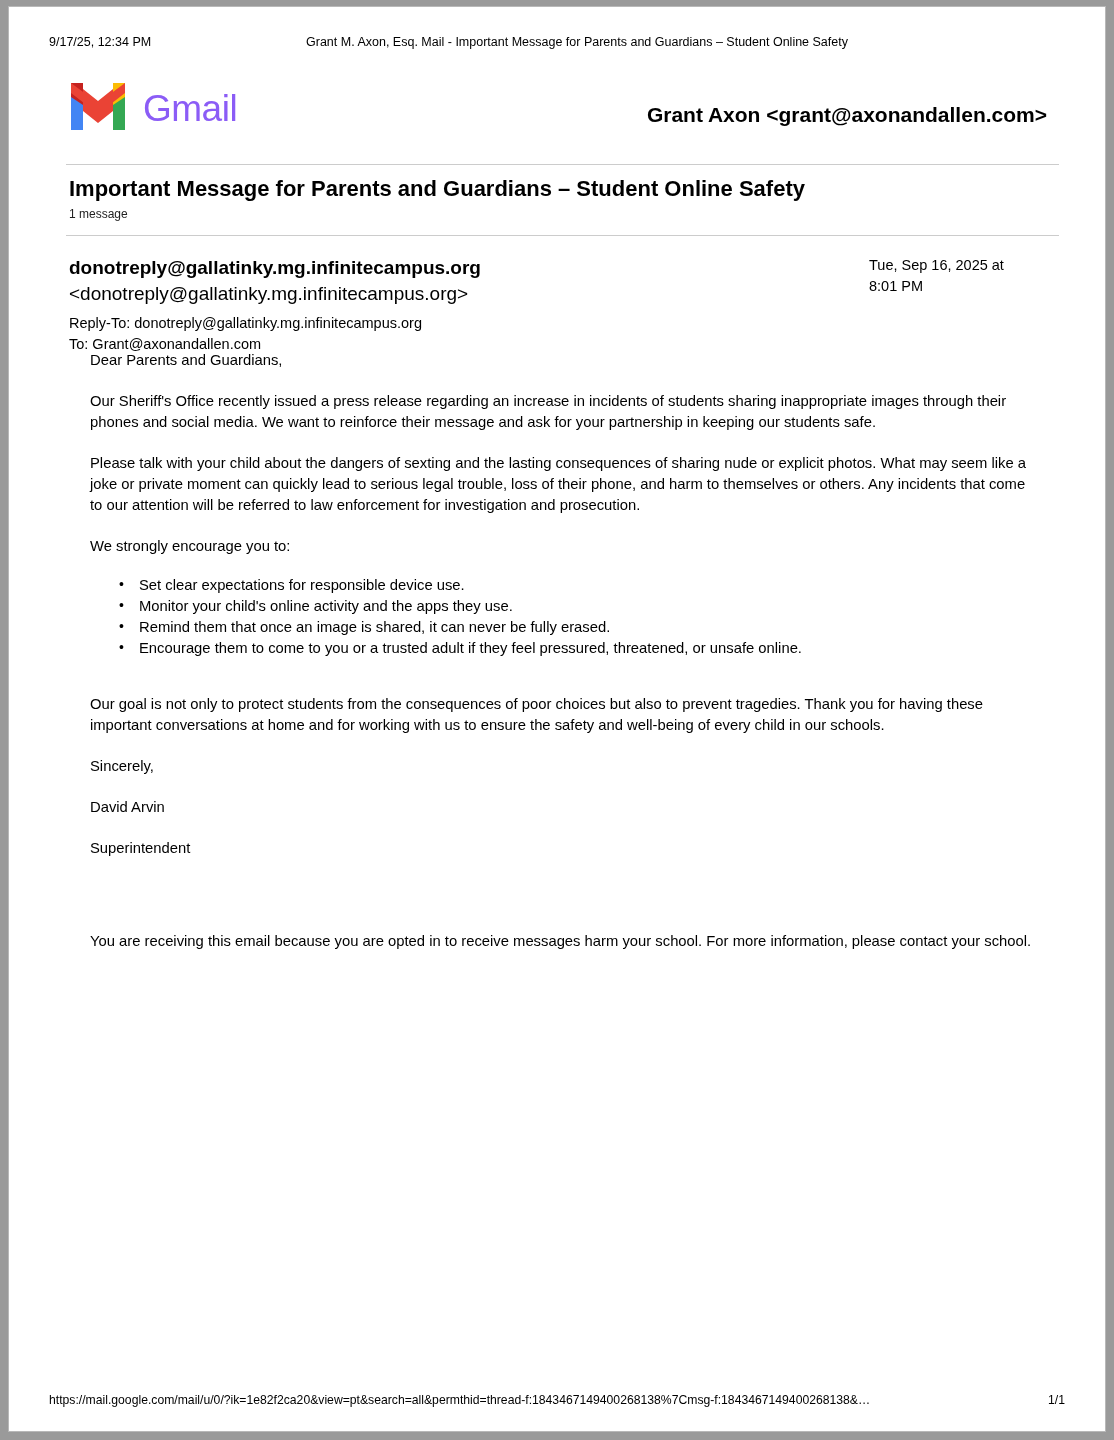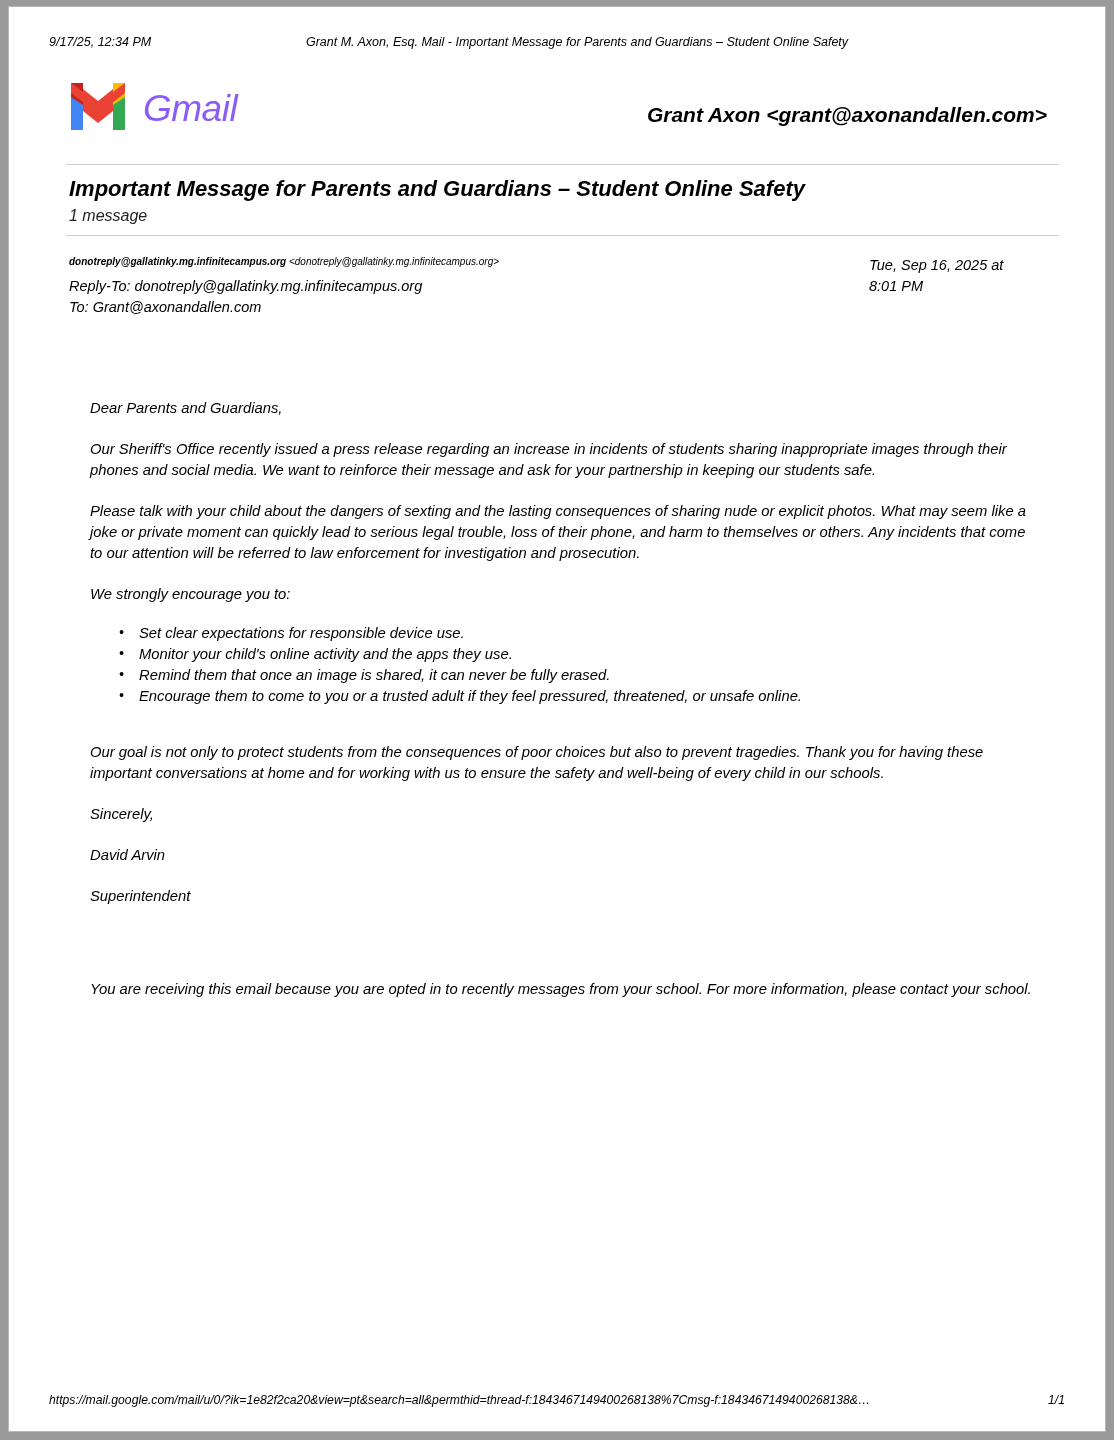--- a/index.html
+++ b/index.html
@@ -16,21 +16,20 @@
   .page {
     position: absolute;
     left: 8px;
     top: 6px;
     width: 1098px;
     height: 1426px;
     background: #ffffff;
     border: 1px solid #b8b8b8;
     box-sizing: border-box;
     overflow: hidden;
-    font-style: italic;
   }
   
   .print-header {
     position: absolute;
     top: 28px;
     left: 0;
     width: 100%;
     height: 16px;
     font-size: 12.5px;
     color: #000;
@@ -105,33 +104,33 @@
     top: 168px;
   }
   .subject {
     font-size: 22px;
     font-weight: bold;
     color: #000;
     line-height: 1.25;
     white-space: nowrap;
   }
   .msg-count {
-    font-size: 16px;
+    font-size: 12px;
     color: #222;
     margin-top: 4px;
   }
   
   .msg-head {
     position: absolute;
     left: 60px;
     top: 248px;
     width: 990px;
   }
   .from-line {
-    font-size: 10px;
+    font-size: 19px;
     color: #000;
     line-height: 1.35;
     padding-right: 200px;
   }
   .from-name {
     font-weight: bold;
   }
   .from-addr {
     font-weight: normal;
   }
@@ -155,21 +154,20 @@
   }
   
   .mail-body {
     position: absolute;
     left: 81px;
     top: 343px;
     width: 945px;
     font-size: 14.8px;
     color: #000;
     line-height: 1.42;
-    margin-top: 48px;
   }
   .mail-body p {
     margin: 0 0 20px 0;
   }
   .mail-body p.tight {
     margin-bottom: 18px;
   }
   .mail-body ul {
     margin: 0 0 20px 0;
     padding-left: 49px;
@@ -274,21 +272,21 @@
       <li>Remind them that once an image is shared, it can never be fully erased.</li>
       <li>Encourage them to come to you or a trusted adult if they feel pressured, threatened, or unsafe online.</li>
     </ul>
     <div class="gap-sm"></div>
     <p>Our goal is not only to protect students from the consequences of poor choices but also to prevent tragedies. Thank you for having these important conversations at home and for working with us to ensure the safety and well-being of every child in our schools.</p>
     <p>Sincerely,</p>
     <p class="sig-line">David Arvin</p>
     <p class="sig-line">Superintendent</p>
     <div class="gap-lg"></div>
     <div class="gap-lg"></div>
-    <p class="disclaimer">You are receiving this email because you are opted in to recently messages from your school. For more information, please contact your school.</p>
+    <p class="disclaimer">You are receiving this email because you are opted in to receive messages harm your school. For more information, please contact your school.</p>
   </div>
 
   <div class="footer">
     <div class="footer-url">https://mail.google.com/mail/u/0/?ik=1e82f2ca20&amp;view=pt&amp;search=all&amp;permthid=thread-f:1843467149400268138%7Cmsg-f:1843467149400268138&amp;…</div>
     <div class="footer-page">1/1</div>
   </div>
 
 </div>
 
 </body></html>

